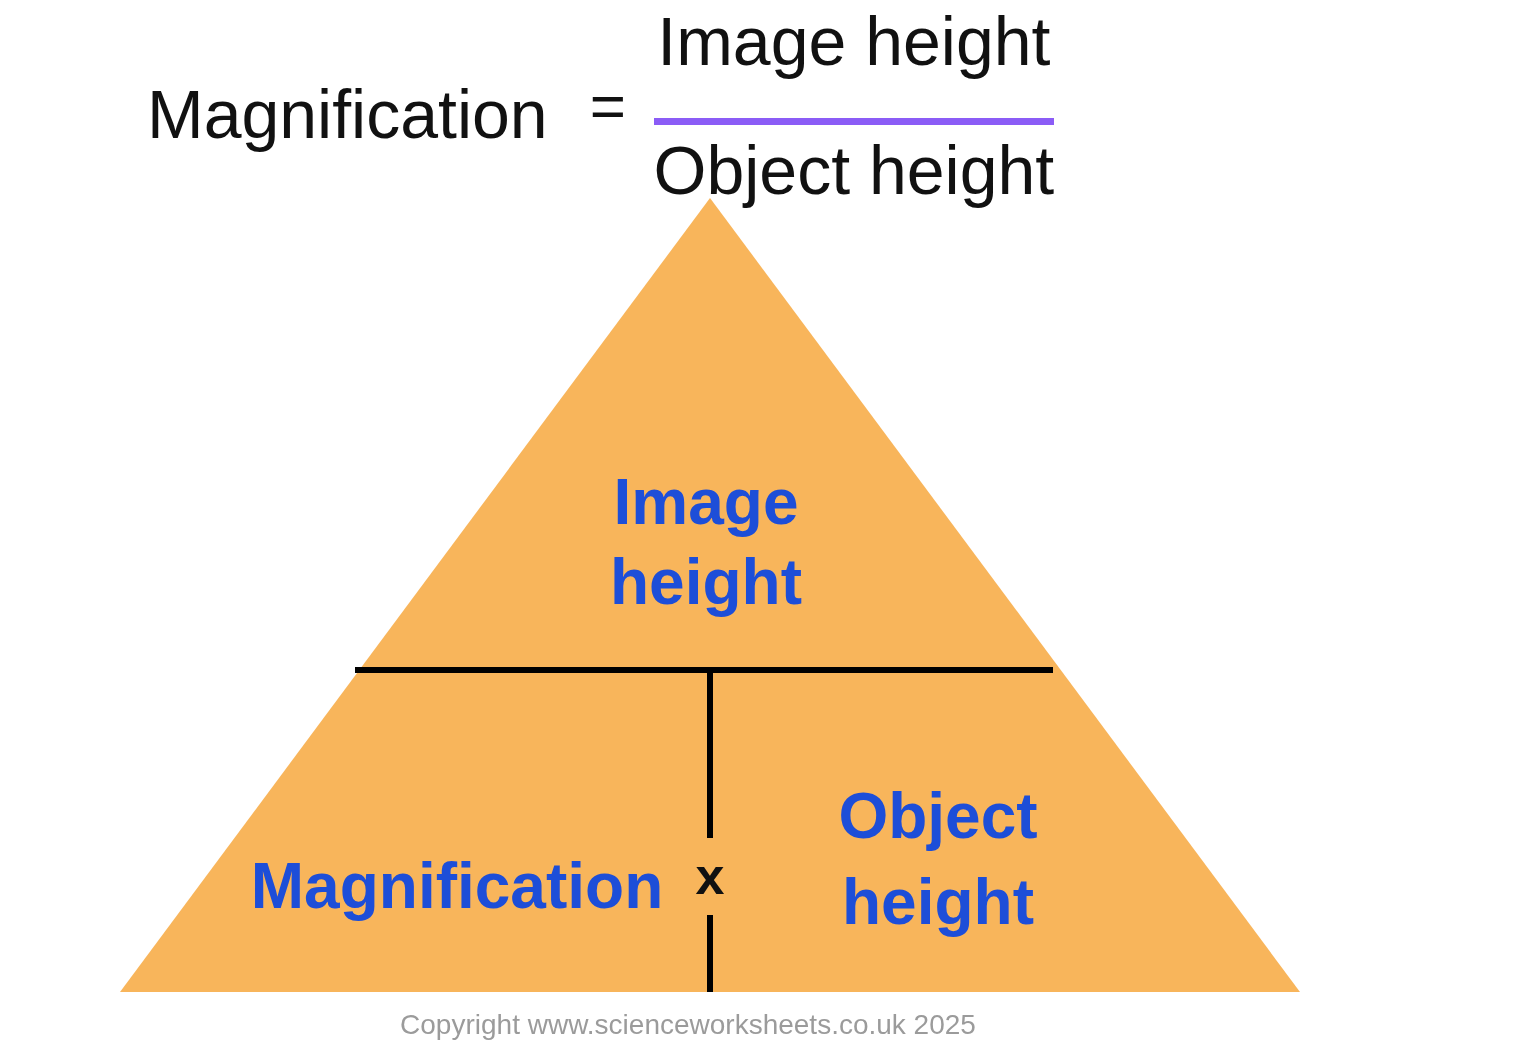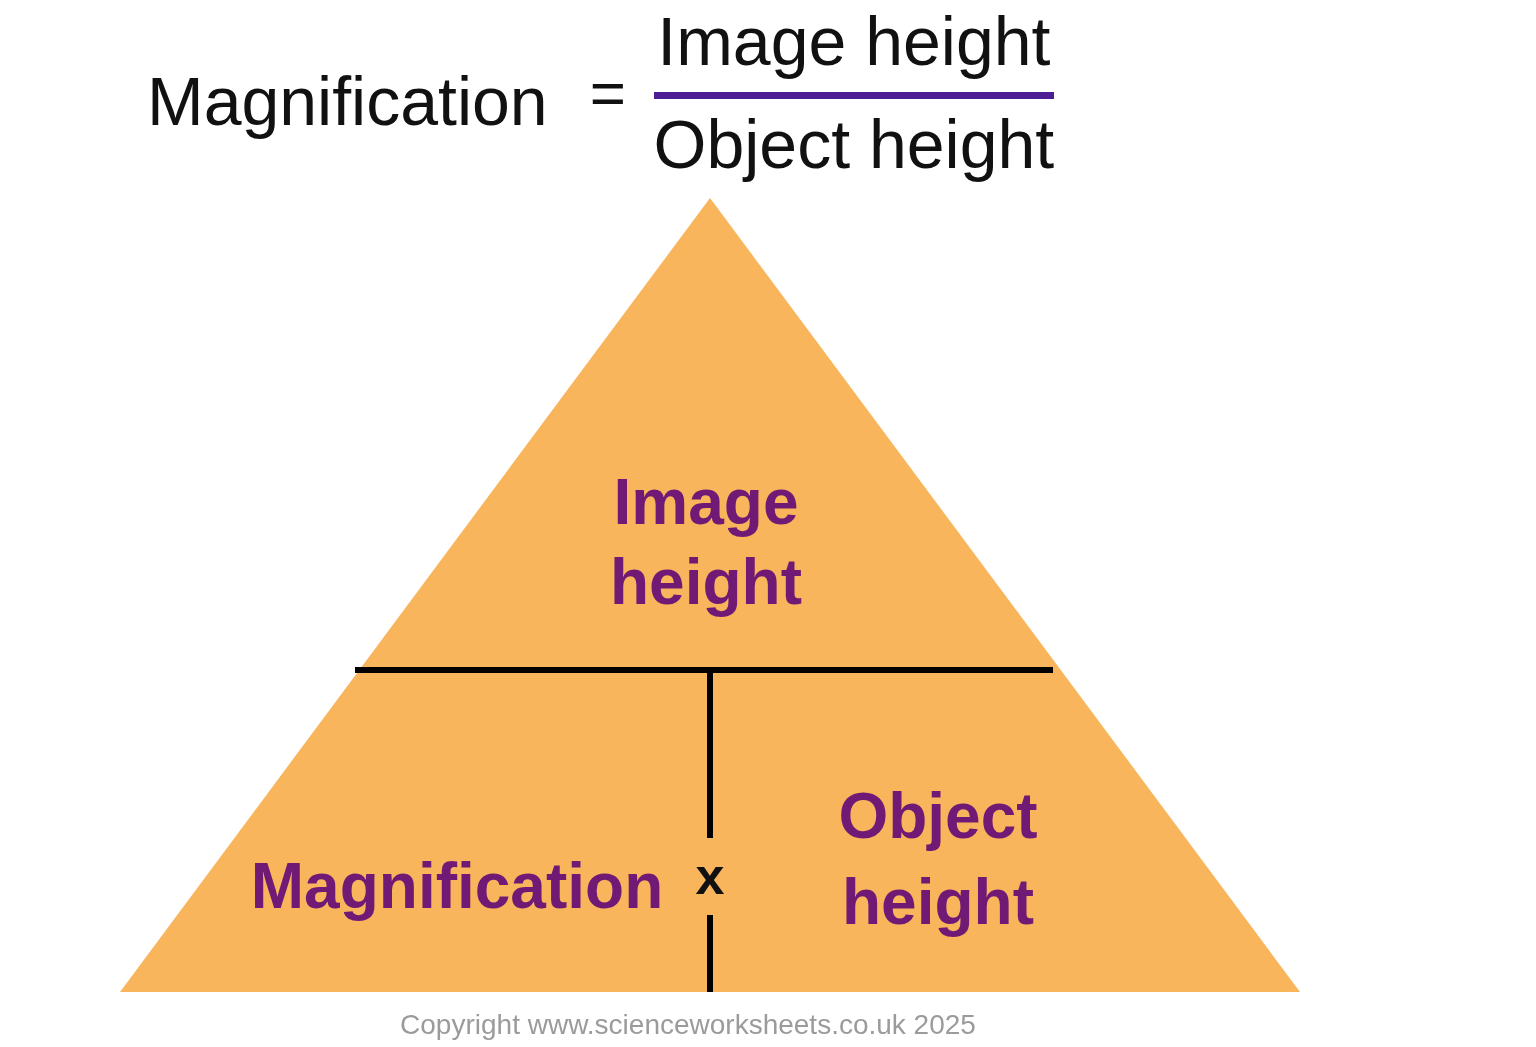--- a/index.html
+++ b/index.html
@@ -36,29 +36,30 @@
   }
   .fraction {
     display: flex;
     flex-direction: column;
     align-items: center;
     width: 424px;
   }
   .frac-num {
     font-size: 68px;
     line-height: 78px;
-    padding-bottom: 12px;
+    padding-bottom: 18px;
     white-space: nowrap;
   }
   .frac-den {
     font-size: 68px;
     line-height: 78px;
-    border-top: 7px solid #4c1d95;
+    border-top: 7px solid #8b5cf6;
     padding-top: 6px;
     white-space: nowrap;
+    margin-top: 20px;
   }
 
   
   .triangle {
     position: absolute;
     left: 120px;
     top: 198px;
     width: 1180px;
     height: 794px;
     background: #F8B55B;
@@ -67,21 +68,21 @@
   .divider { position: absolute; background: #000000; }
   .divider-h      { left: 355px; top: 667px; width: 698px; height: 6px; }
   .divider-v-up   { left: 707px; top: 673px; width: 6px;  height: 165px; }
   .divider-v-down { left: 707px; top: 915px; width: 6px;  height: 77px; }
 
   .tri-label {
     position: absolute;
     font-weight: bold;
     font-size: 64px;
     text-align: center;
-    color: #701a75;
+    color: #1d4ed8;
     white-space: nowrap;
   }
   .label-image  { left: 506px; top: 462px; width: 400px; line-height: 80px; }
   .label-magnif { left: 207px; top: 846px; width: 500px; line-height: 80px; }
   .label-object { left: 738px; top: 773px; width: 400px; line-height: 86px; }
   .x-symbol {
     position: absolute;
     left: 685px;
     top: 850px;
     width: 50px;

